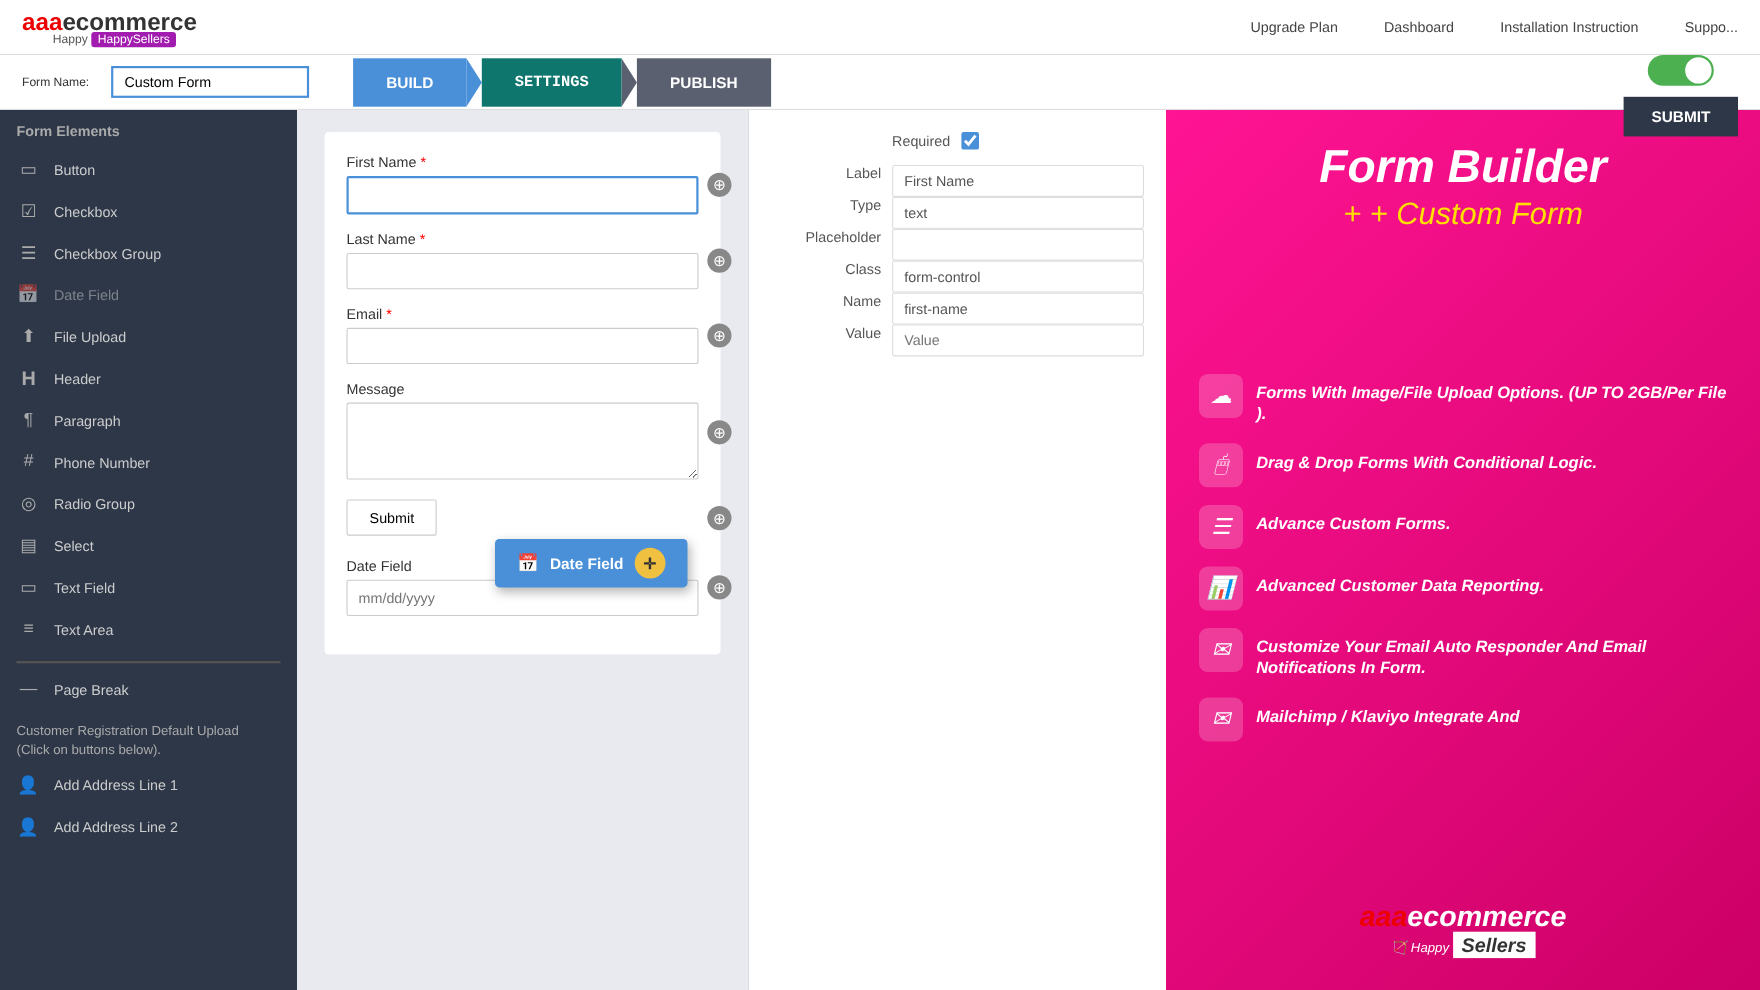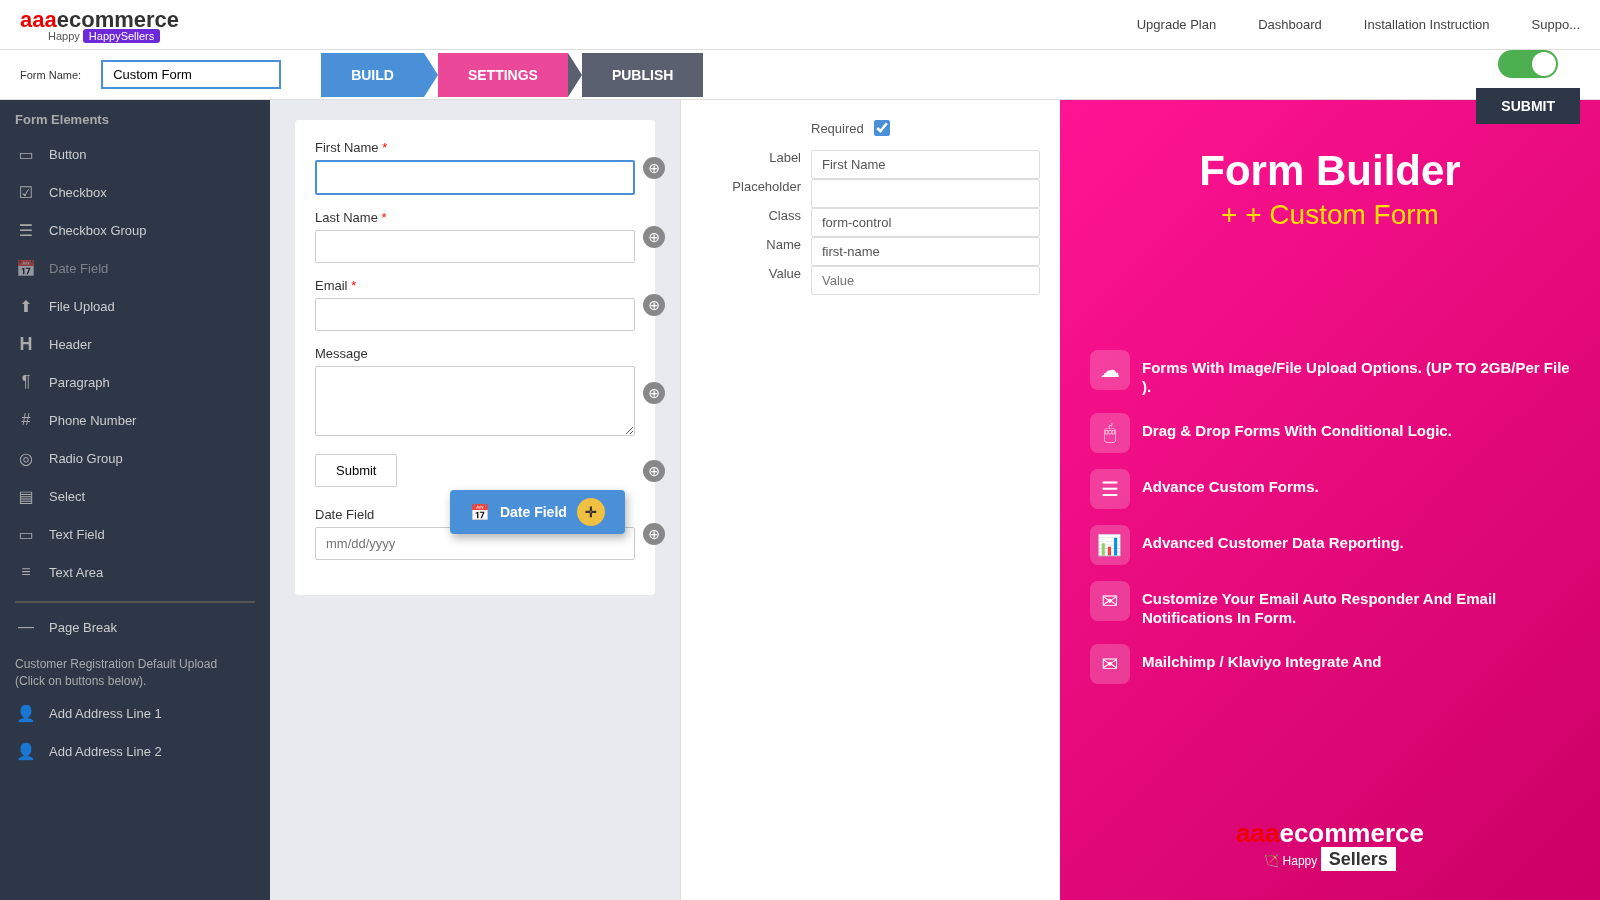--- a/index.html
+++ b/index.html
@@ -11,21 +11,21 @@
       height: 50px;
       display: flex;
       align-items: center;
       padding: 0 20px;
       justify-content: space-between;
       border-bottom: 1px solid #ddd;
       position: fixed;
       top: 0; left: 0; right: 0;
       z-index: 100;
     }
-    .logo-sub { font-size: 11px; background: #6d28d9; color: #fff; padding: 1px 6px; border-radius: 3px; }
+    .logo-sub { font-size: 11px; background: #a21caf; color: #fff; padding: 1px 6px; border-radius: 3px; }
     .top-nav-links { display: flex; gap: 42px; font-size: 13px; color: #444; margin-left: auto; }
     .top-nav-links span { cursor: pointer; }
 
     
     .form-name-bar {
       background: #fff;
       height: 50px;
       display: flex;
       align-items: center;
       padding: 0 20px;
@@ -48,21 +48,21 @@
     .tab-btn {
       padding: 12px 30px;
       font-size: 14px;
       font-weight: bold;
       cursor: pointer;
       border: none;
       color: #fff;
       position: relative;
     }
     .tab-build { background: #4a90d9; }
-    .tab-settings { background: #ec4899; }
+    .tab-settings { background: #0f766e; font-family: Liberation Mono, monospace; }
     .tab-publish { background: #5a6070; }
     .tab-arrow {
       width: 0; height: 0;
       border-top: 22px solid transparent;
       border-bottom: 22px solid transparent;
       border-left: 14px solid #4a90d9;
       display: inline-block;
       vertical-align: middle;
     }
     .tab-arrow-gray {
@@ -233,23 +233,24 @@
     .required-row { display: flex; align-items: center; gap: 10px; margin-bottom: 14px; padding-left: 110px; }
 
     
     .promo-panel {
       width: 540px;
       background: linear-gradient(135deg, #ff1493 0%, #cc0066 100%);
       display: flex;
       flex-direction: column;
       align-items: center;
       justify-content: space-between;
-      padding: 48px 30px 30px;
+      padding: 28px 30px 30px;
       flex-shrink: 0;
       overflow: hidden;
+      font-style: italic;
     }
     .promo-title {
       font-size: 42px;
       font-weight: bold;
       color: #fff;
       text-align: center;
       line-height: 1.1;
     }
     .promo-subtitle {
       font-size: 28px;
@@ -493,20 +494,24 @@
     <div class="required-row">
       <span class="panel-label" style="width:auto;">Required</span>
       <input type="checkbox" class="panel-checkbox" checked="" style="">
     </div>
 
     <div class="panel-row">
       <span class="panel-label">Label</span>
       <input class="panel-input" type="text" value="First Name" style="">
     </div>
 
+    <div class="panel-row">
+      <span class="panel-label">Type</span>
+      <input class="panel-input" type="text" value="text" style="">
+    </div>
 
     <div class="panel-row">
       <span class="panel-label">Placeholder</span>
       <input class="panel-input" type="text" value="" style="">
     </div>
 
     <div class="panel-row">
       <span class="panel-label">Class</span>
       <input class="panel-input" type="text" value="form-control" style="">
     </div>

